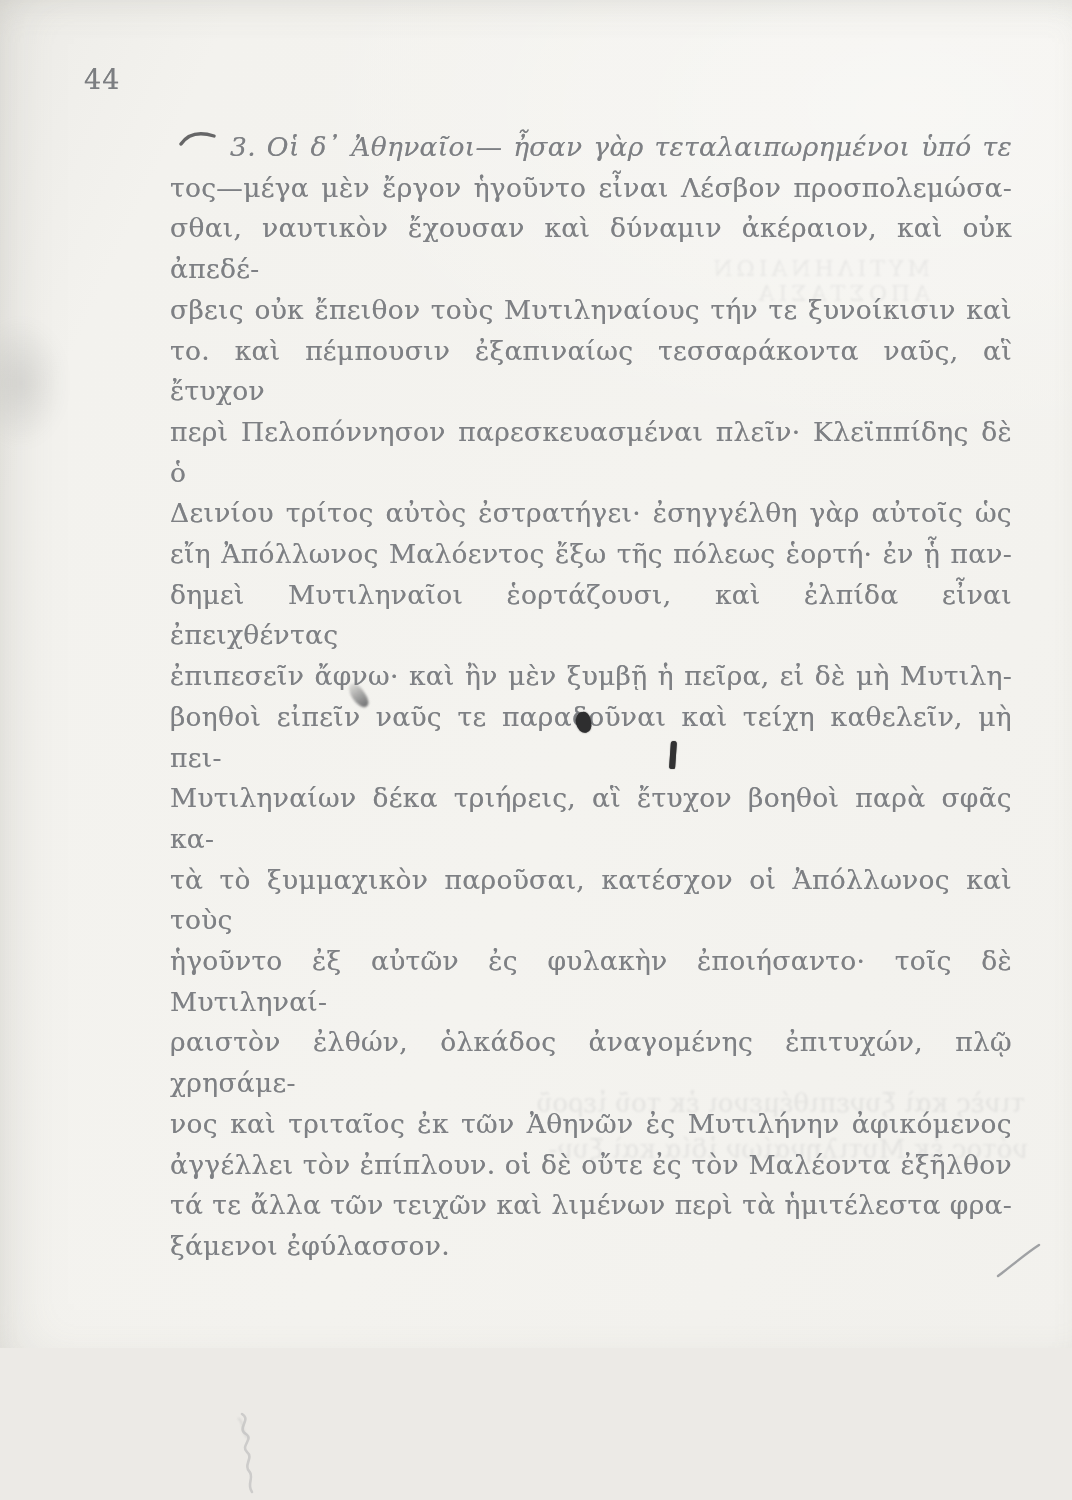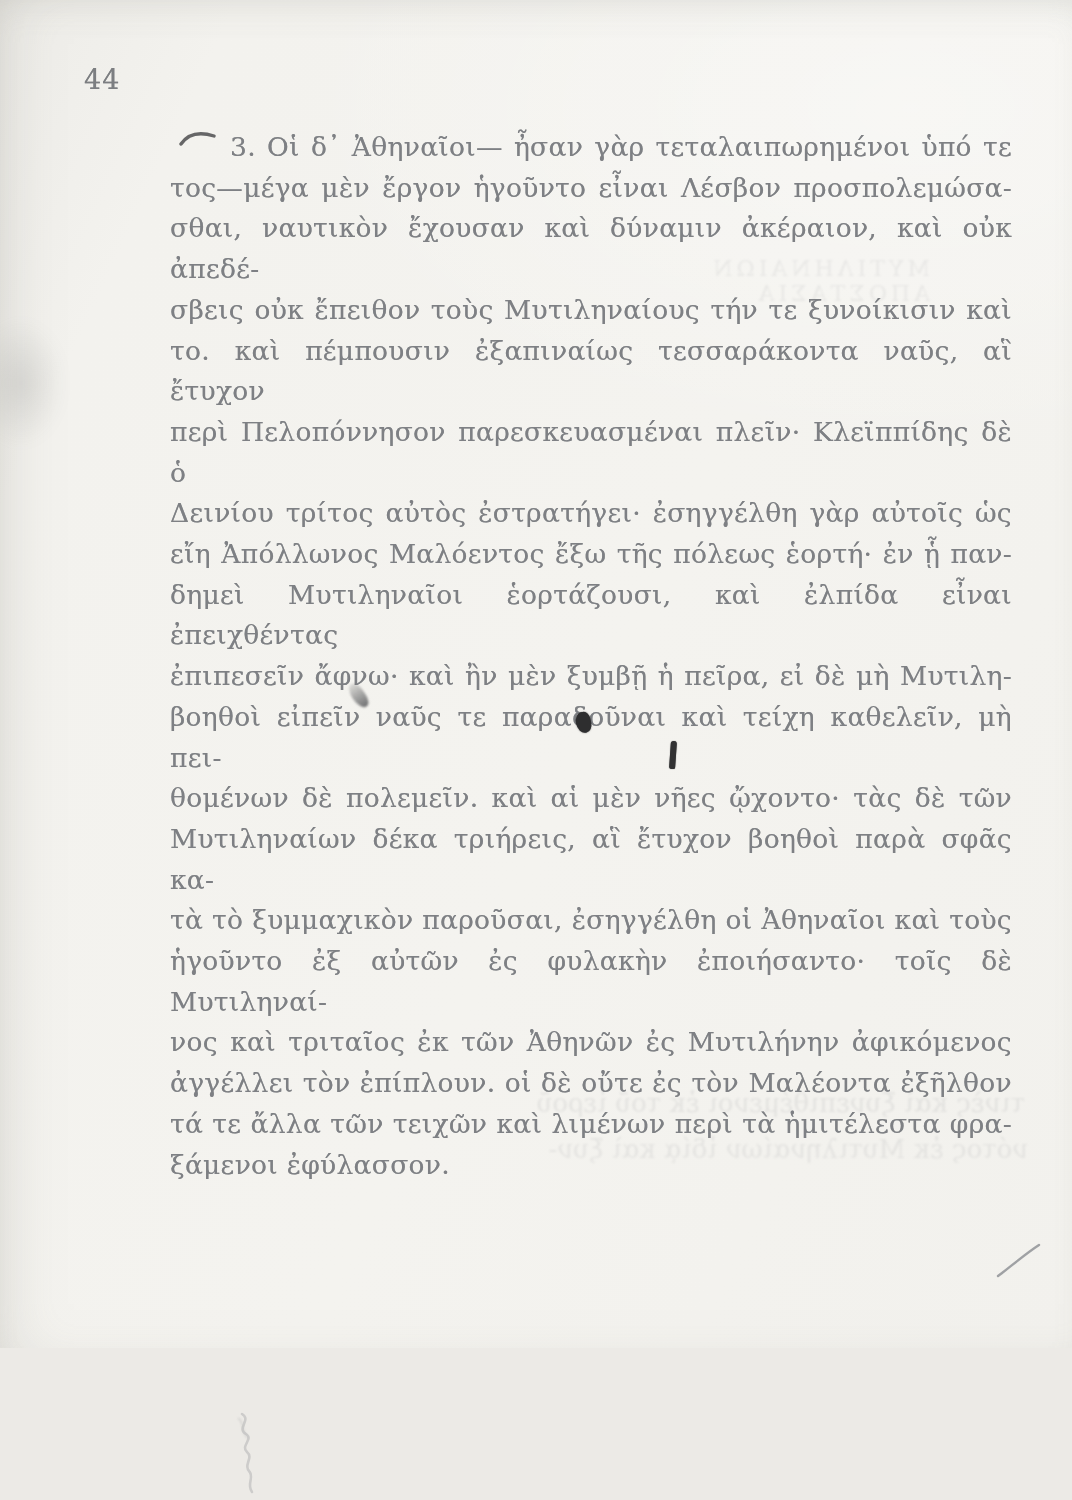--- a/index.html
+++ b/index.html
@@ -26,21 +26,21 @@
   }
   .textblock {
     position: absolute; left: 170px; top: 127px; width: 842px;
     font-size: 26.5px; line-height: 40.7px;
     color: #7e8084;
     letter-spacing: 0.3px;
     text-shadow: 0 0 0.6px rgba(128,130,134,0.65);
   }
   .line { text-align: justify; text-align-last: justify; white-space: normal; }
   .line.short { text-align-last: left; }
-  .line.indent { text-indent: 60px; }
+  .line.indent { text-indent: 60px; font-style: italic; }
 
   
   .bt {
     position: absolute;
     transform: scaleX(-1);
     color: #787a80;
     filter: blur(1.1px);
     pointer-events: none;
   }
   .bt-header {
@@ -96,24 +96,24 @@
     <div class="line">τος—μέγα μὲν ἔργον ἡγοῦντο εἶναι Λέσβον προσπολεμώσα-</div>
     <div class="line">σθαι, ναυτικὸν ἔχουσαν καὶ δύναμιν ἀκέραιον, καὶ οὐκ ἀπεδέ-</div>
     <div class="line">σβεις οὐκ ἔπειθον τοὺς Μυτιληναίους τήν τε ξυνοίκισιν καὶ</div>
     <div class="line">το. καὶ πέμπουσιν ἐξαπιναίως τεσσαράκοντα ναῦς, αἳ ἔτυχον</div>
     <div class="line">περὶ Πελοπόννησον παρεσκευασμέναι πλεῖν· Κλεϊππίδης δὲ ὁ</div>
     <div class="line">Δεινίου τρίτος αὐτὸς ἐστρατήγει· ἐσηγγέλθη γὰρ αὐτοῖς ὡς</div>
     <div class="line">εἴη Ἀπόλλωνος Μαλόεντος ἔξω τῆς πόλεως ἑορτή· ἐν ᾗ παν-</div>
     <div class="line">δημεὶ Μυτιληναῖοι ἑορτάζουσι, καὶ ἐλπίδα εἶναι ἐπειχθέντας</div>
     <div class="line">ἐπιπεσεῖν ἄφνω· καὶ ἢν μὲν ξυμβῇ ἡ πεῖρα, εἰ δὲ μὴ Μυτιλη-</div>
     <div class="line">βοηθοὶ εἰπεῖν ναῦς τε παραδοῦναι καὶ τείχη καθελεῖν, μὴ πει-</div>
-    <div class="line">θομένων δὲ πολεμεῖν. καὶ αἱ μὲν νῆες ᾤχοντο· τὰς δὲ τῶν</div>
     <div class="line">Μυτιληναίων δέκα τριήρεις, αἳ ἔτυχον βοηθοὶ παρὰ σφᾶς κα-</div>
-    <div class="line">τὰ τὸ ξυμμαχικὸν παροῦσαι, ἐσηγγέλθη οἱ Ἀθηναῖοι καὶ τοὺς</div>
+    <div class="line">τὰ τὸ ξυμμαχικὸν παροῦσαι, κατέσχον οἱ Ἀπόλλωνος καὶ τοὺς</div>
     <div class="line">ἡγοῦντο ἐξ αὐτῶν ἐς φυλακὴν ἐποιήσαντο· τοῖς δὲ Μυτιληναί-</div>
+    <div class="line">ραιστὸν ἐλθών, ὁλκάδος ἀναγομένης ἐπιτυχών, πλῷ χρησάμε-</div>
     <div class="line">νος καὶ τριταῖος ἐκ τῶν Ἀθηνῶν ἐς Μυτιλήνην ἀφικόμενος</div>
     <div class="line">ἀγγέλλει τὸν ἐπίπλουν. οἱ δὲ οὔτε ἐς τὸν Μαλέοντα ἐξῆλθον</div>
     <div class="line">τά τε ἄλλα τῶν τειχῶν καὶ λιμένων περὶ τὰ ἡμιτέλεστα φρα-</div>
     <div class="line short">ξάμενοι ἐφύλασσον.</div>
 
   </div>
 
   <div class="artifact smudge-left"></div>
 
   <svg class="artifact" style="left:178px; top:130px;" width="42" height="20" viewBox="0 0 42 20">

